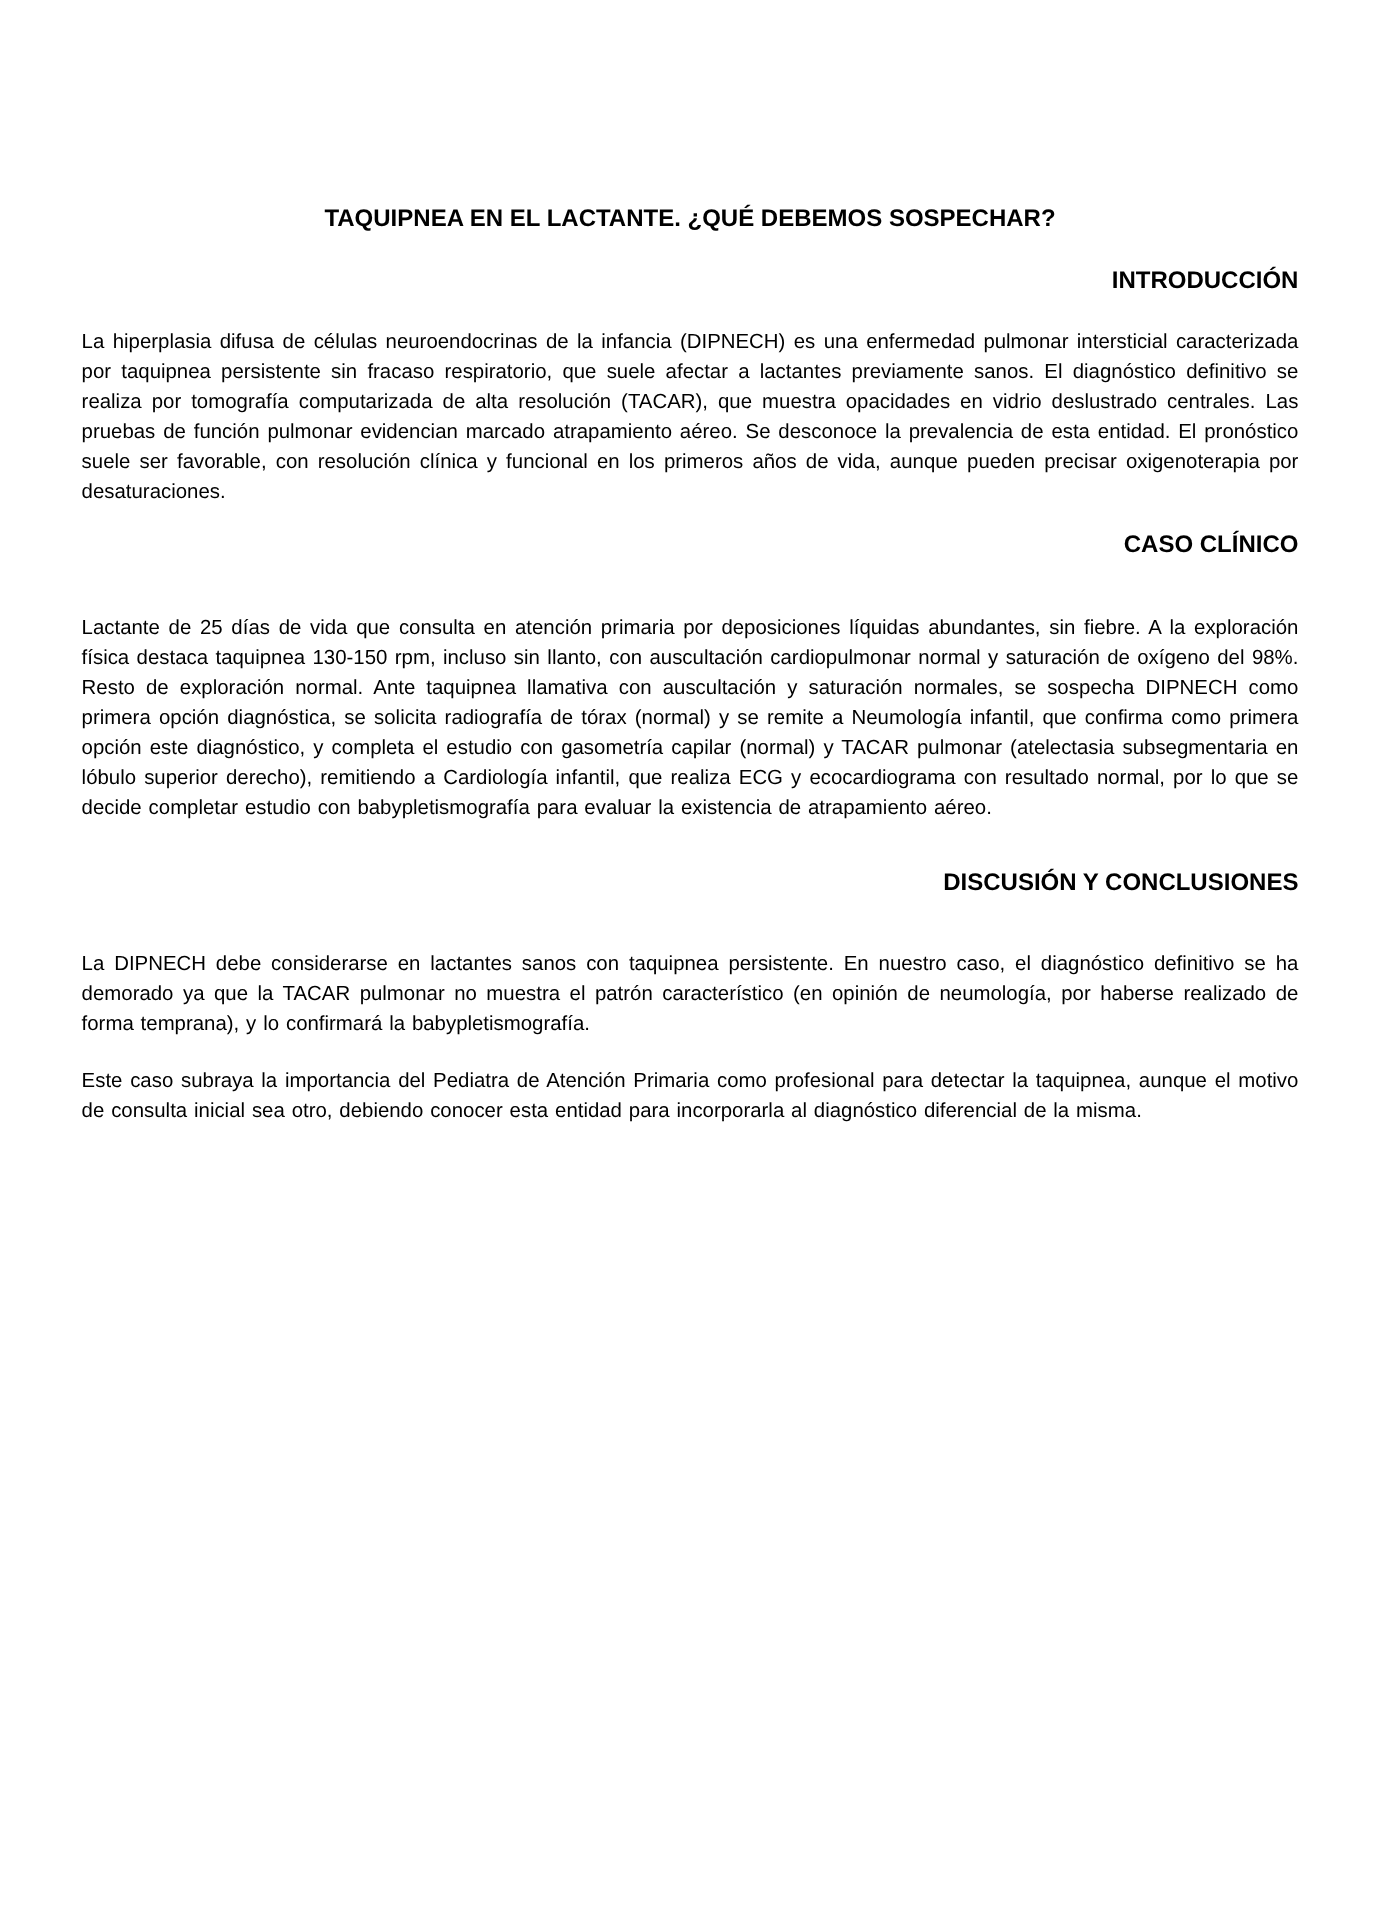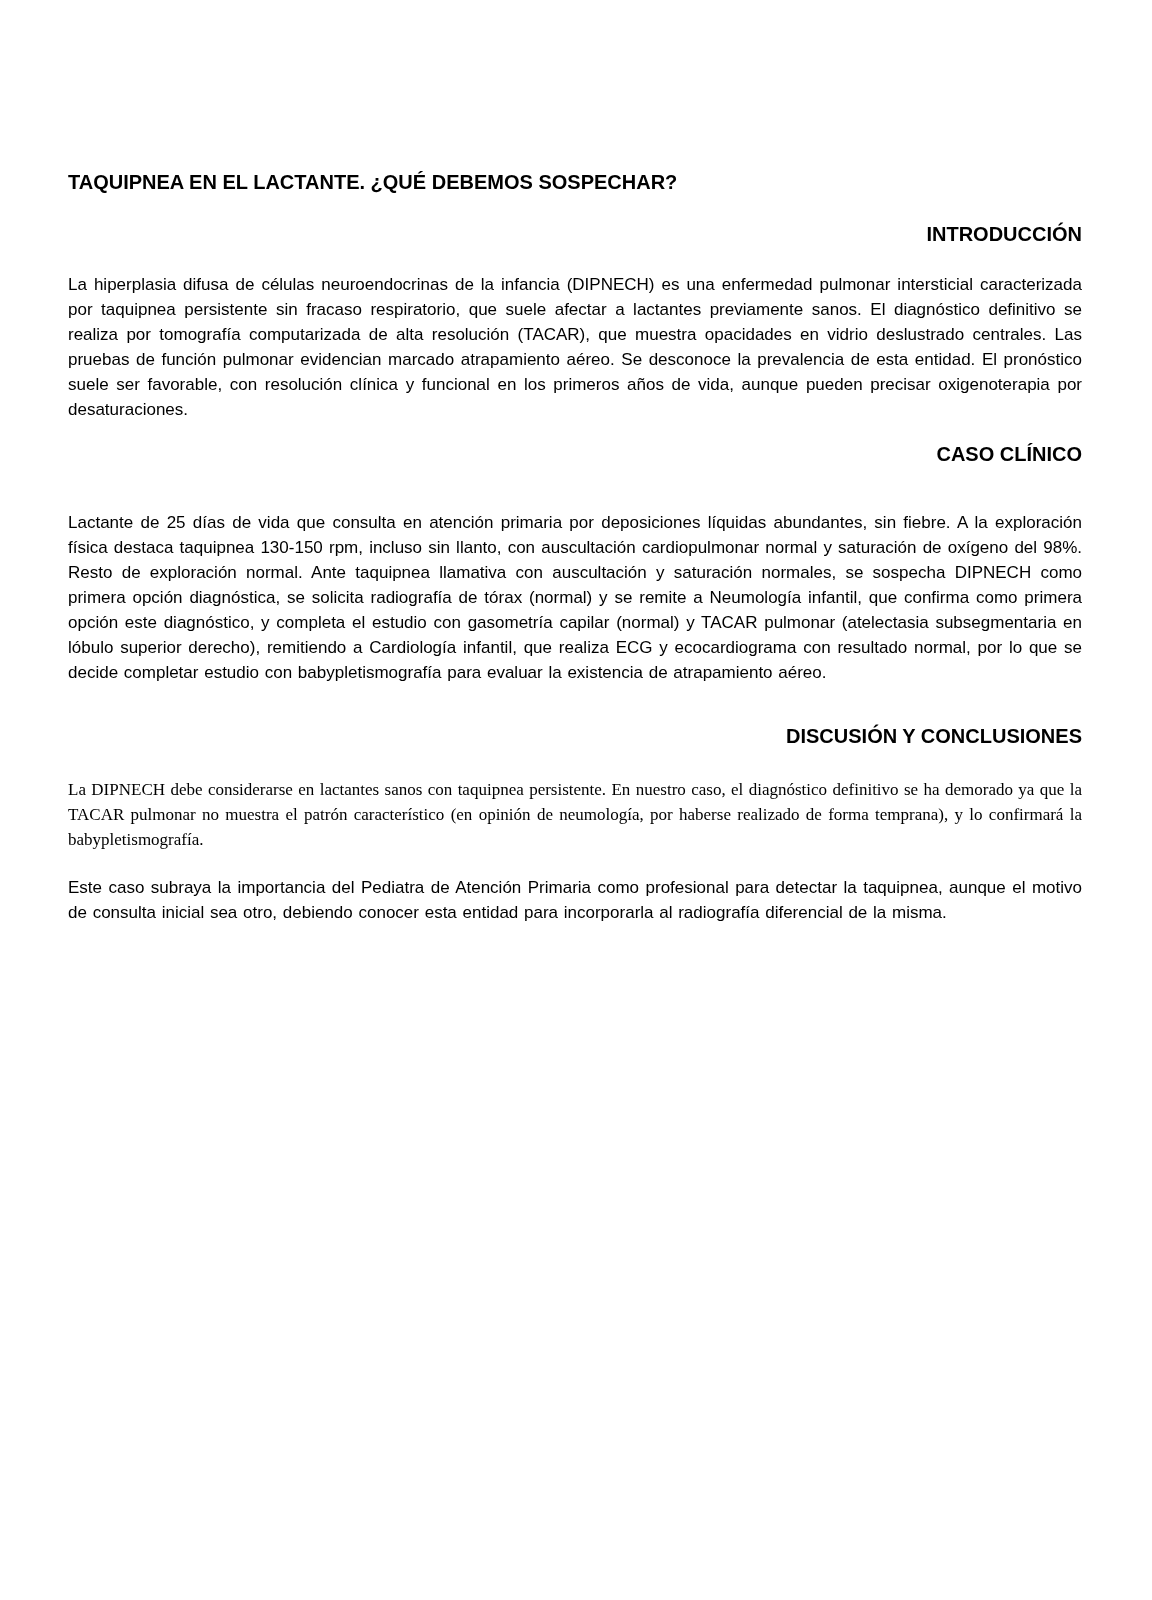--- a/index.html
+++ b/index.html
@@ -16,20 +16,21 @@
     background: #ffffff;
     color: #000000;
     font-family: "Liberation Sans", "DejaVu Sans", sans-serif;
     padding: 170px 70px 40px 68px;
     overflow: hidden;
   }
   .doc-title {
     font-size: 20px;
     line-height: 25px;
     font-weight: bold;
+    text-align: center;
     margin: 0;
   }
   .section-heading {
     font-size: 20px;
     line-height: 25px;
     font-weight: bold;
     text-align: right;
     margin: 0;
   }
   .para {
@@ -38,21 +39,21 @@
     text-align: justify;
     margin: 0;
     word-spacing: 1px;
   }
   
   .mt-title-to-h1   { margin-top: 27px; }
   .mt-h-to-para     { margin-top: 25px; }
   .mt-para-to-h2    { margin-top: 20px; }
   .mt-h2-to-para    { margin-top: 43px; }
   .mt-para-to-h3    { margin-top: 39px; }
-  .mt-h3-to-para    { margin-top: 28px; font-family: Liberation Serif, serif; }
+  .mt-h3-to-para    { margin-top: 41px; }
   .mt-para-to-para  { margin-top: 23px; }
 </style>
 </head>
 <body>
 
 <div class="page">
 
   <h1 class="doc-title">TAQUIPNEA EN EL LACTANTE. ¿QUÉ DEBEMOS SOSPECHAR?</h1>
 
   <section>
@@ -61,16 +62,16 @@
   </section>
 
   <section>
     <h2 class="section-heading mt-para-to-h2">CASO CLÍNICO</h2>
     <p class="para mt-h2-to-para">Lactante de 25 días de vida que consulta en atención primaria por deposiciones líquidas abundantes, sin fiebre. A la exploración física destaca taquipnea 130-150 rpm, incluso sin llanto, con auscultación cardiopulmonar normal y saturación de oxígeno del 98%. Resto de exploración normal. Ante taquipnea llamativa con auscultación y saturación normales, se sospecha DIPNECH como primera opción diagnóstica, se solicita radiografía de tórax (normal) y se remite a Neumología infantil, que confirma como primera opción este diagnóstico, y completa el estudio con gasometría capilar (normal) y TACAR pulmonar (atelectasia subsegmentaria en lóbulo superior derecho), remitiendo a Cardiología infantil, que realiza ECG y ecocardiograma con resultado normal, por lo que se decide completar estudio con babypletismografía para evaluar la existencia de atrapamiento aéreo.</p>
   </section>
 
   <section>
     <h2 class="section-heading mt-para-to-h3">DISCUSIÓN Y CONCLUSIONES</h2>
     <p class="para mt-h3-to-para">La DIPNECH debe considerarse en lactantes sanos con taquipnea persistente. En nuestro caso, el diagnóstico definitivo se ha demorado ya que la TACAR pulmonar no muestra el patrón característico (en opinión de neumología, por haberse realizado de forma temprana), y lo confirmará la babypletismografía.</p>
-    <p class="para mt-para-to-para">Este caso subraya la importancia del Pediatra de Atención Primaria como profesional para detectar la taquipnea, aunque el motivo de consulta inicial sea otro, debiendo conocer esta entidad para incorporarla al radiografía diferencial de la misma.</p>
+    <p class="para mt-para-to-para">Este caso subraya la importancia del Pediatra de Atención Primaria como profesional para detectar la taquipnea, aunque el motivo de consulta inicial sea otro, debiendo conocer esta entidad para incorporarla al diagnóstico diferencial de la misma.</p>
   </section>
 
 </div>
 
 </body></html>

